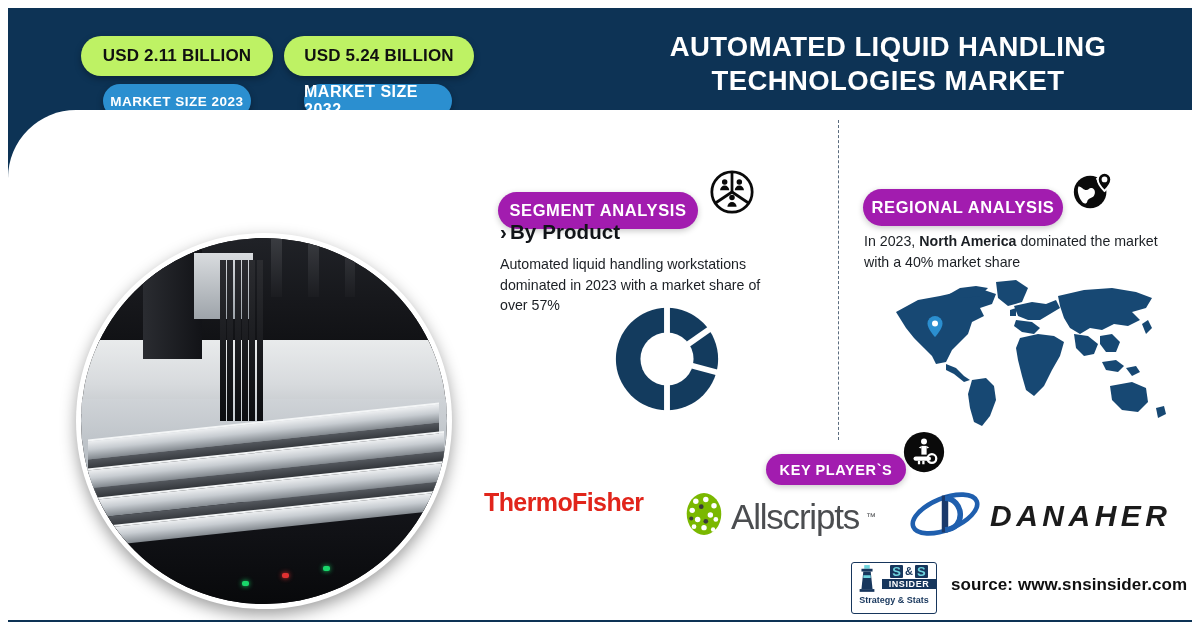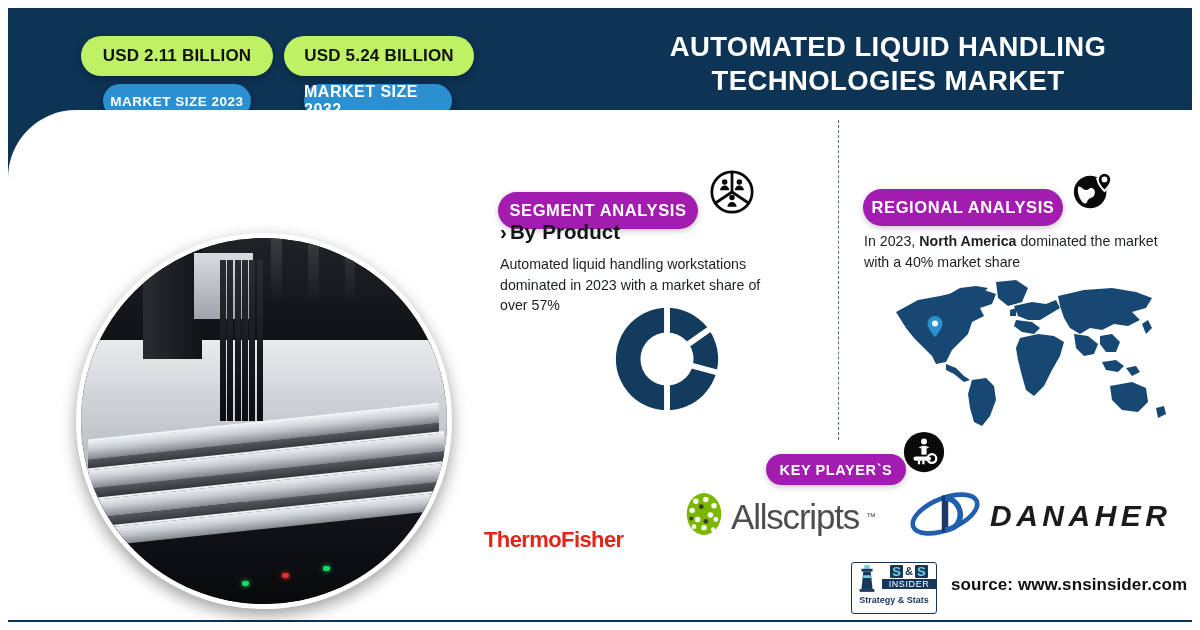--- a/index.html
+++ b/index.html
@@ -163,21 +163,21 @@
 
   
   .donut-wrap { position:absolute; left: 600px; top: 292px; width: 118px; height: 118px; }
 
   
   .map-wrap { position:absolute; left: 880px; top: 268px; width: 290px; height: 160px; }
 
   
   .logo { position: absolute; }
   #logo-thermo { left: 476px; top: 482px; width: 190px; height: 52px; }
-  .tf-top { font-size: 22px; font-weight: bold; color:#e1251b; letter-spacing:-0.6px; line-height:1;margin-top:39px; }
+  .tf-top { font-size: 25px; font-weight: bold; color:#e1251b; letter-spacing:-0.6px; line-height:1; }
   .tf-bot { font-size: 15.5px; color:#231f20; letter-spacing:5.5px; line-height:1.5; }
 
   #logo-allscripts { left: 676px; top: 484px; width: 200px; height: 48px; display:flex; align-items:center; gap:7px;}
   .al-text { font-size: 35px; color:#4b4d50; letter-spacing:-1.2px; line-height:1; }
   .al-tm { font-size: 10px; color:#4b4d50; vertical-align: super; }
 
   #logo-danaher { left: 900px; top: 483px; width: 285px; height: 50px; display:flex; align-items:center; gap:8px;}
   .dn-text { font-size: 30px; font-weight: bold; font-style: italic; color:#1b1b1b; letter-spacing:4.5px; line-height:1; }
 
   
@@ -192,21 +192,21 @@
   .fl-row { display:flex; height:30px; }
   .fl-tower { width: 30px; display:flex; align-items:flex-end; justify-content:center; }
   .fl-right { flex:1; padding-top:2px; }
   .fl-ss {
     display:flex; justify-content:center; align-items:center; gap:2px;
     font-size: 13px; font-weight:bold; line-height:1;
   }
   .fl-sq { background:#17365c; color:#6fd3dd; padding:0 2px; border-radius:1px; }
   .fl-amp { color:#17365c; font-size: 11px; }
   .fl-insider {
-    background:#17365c; color:#ffffff; font-size:9px; font-weight:normal;
+    background:#17365c; color:#ffffff; font-size:9px; font-weight:bold;
     text-align:center; letter-spacing:0.6px; margin-top:1px;
   }
   .fl-tag {
     text-align:center; font-size:9px; font-weight:bold; color:#17365c;
     line-height:1; padding-top:3px;
   }
   .source-text {
     position: absolute; left: 943px; top: 567px;
     font-size: 17px; font-weight: bold; color:#101010;
     letter-spacing: 0.1px;

